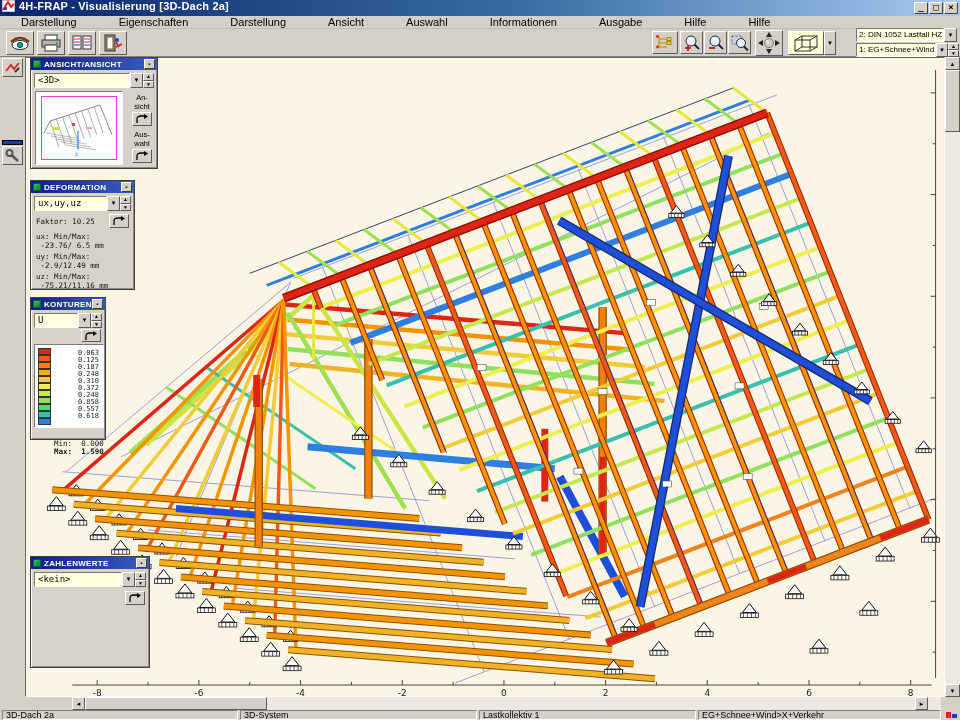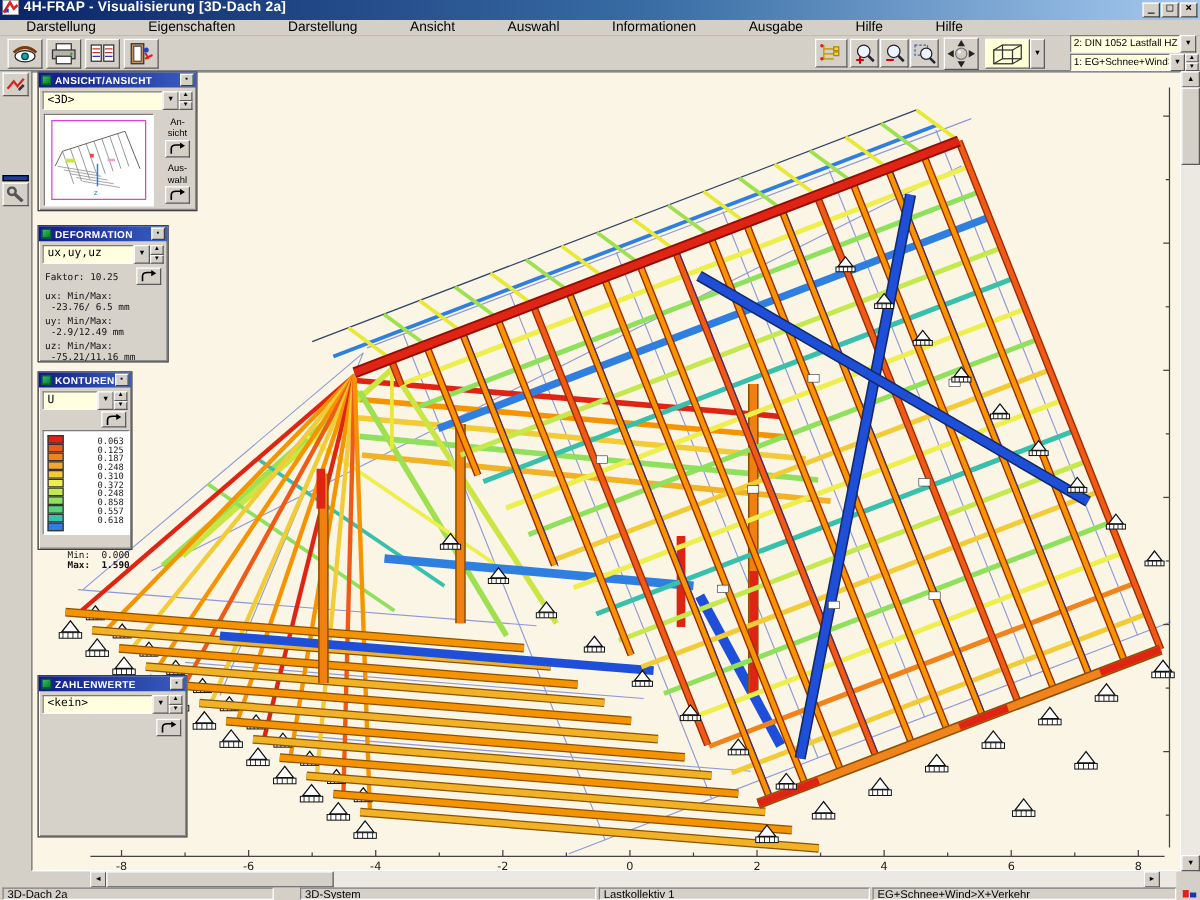--- a/index.html
+++ b/index.html
@@ -885,21 +885,21 @@
       <div class="swv" style="top: 53px;">0.858</div>
       <div class="swv" style="top: 60px;">0.557</div>
       <div class="swv" style="top: 67px; padding-left: 44px;">0.618</div>
     </div>
   <div class="mono" style="position:absolute;left:5px;top:131px">
     <span>Min:</span>  <span>0.000</span></div>
   <div class="mono" style="position:absolute;left:5px;top:139px;font-weight:bold">
     <span>Max:</span>  <span>1.590</span></div>
 </div>
 
-<div class="panel" style="left:30px;top:540px;width:120px;height:130px">
+<div class="panel" style="left:30px;top:556px;width:120px;height:112px">
   <div class="ptitle">
     <span class="picon"></span>
     <span>ZAHLENWERTE</span>
     <span class="pbox">▪</span>
   </div>
   <div class="prow">
     <div class="pcombo">&lt;kein&gt;</div>
     <div class="pdrop">▼</div>
     <div class="spin">
       <div class="btn3d" style="height:7.5px">▲</div>
@@ -922,17 +922,17 @@
 <div class="vscroll">
   <div class="btn3d drop" style="left:0;top:0;width:15px;height:13px">▲</div>
   <div class="thumb" style="left:0;top:13px;width:15px;height:62px"></div>
   <div class="btn3d drop" style="position:absolute;left:0;bottom:0;width:15px;height:13px">▼</div>
 </div>
 <div class="statusbar" id="statusbar">
   <svg style="position:absolute;right:2px;top:0" width="12" height="10">
     <rect x="0" y="2" width="5" height="6" fill="#d22"></rect>
       <rect x="6" y="4" width="5" height="4" fill="#23b"></rect>
   </svg>
-<div class="sfield" style="left: 2px; width: 217px;">3D-Dach 2a</div>
+<div class="sfield" style="left: 2px; width: 236px;">3D-Dach 2a</div>
     <div class="sfield" style="left: 240px; width: 237px;">3D-System</div>
     <div class="sfield" style="left: 479px; width: 217px;">Lastkollektiv 1</div>
     <div class="sfield" style="left: 698px; width: 243px;">EG+Schnee+Wind&gt;X+Verkehr</div>
   </div>
 
 </body></html>

